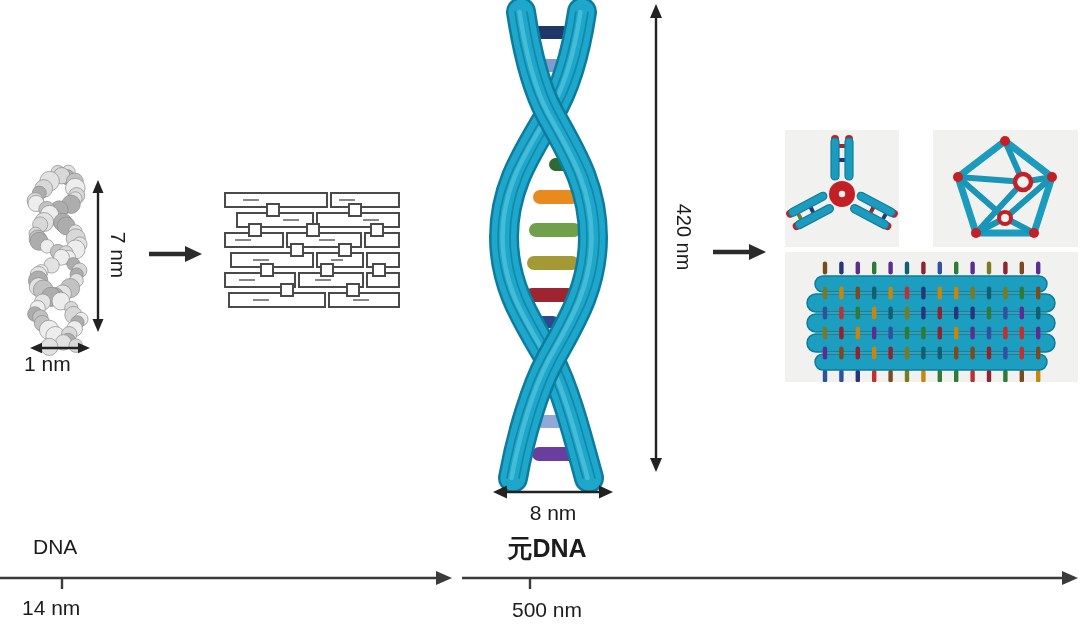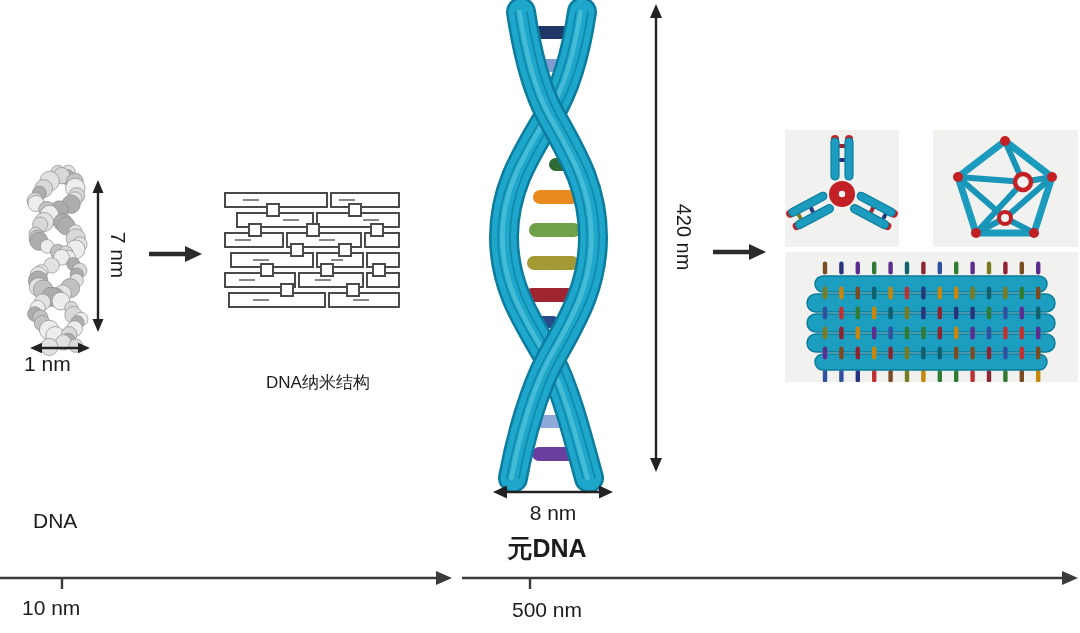--- a/index.html
+++ b/index.html
@@ -149,21 +149,20 @@
       <line x1="12" y1="49" x2="28" y2="49"></line>
         <line x1="96" y1="49" x2="112" y2="49"></line>
       <line x1="30" y1="69" x2="46" y2="69"></line>
         <line x1="108" y1="69" x2="120" y2="69"></line>
       <line x1="16" y1="89" x2="32" y2="89"></line>
         <line x1="92" y1="89" x2="108" y2="89"></line>
       <line x1="30" y1="109" x2="46" y2="109"></line>
         <line x1="130" y1="109" x2="146" y2="109"></line>
     </g>
   </svg>
-  <div class="lbl ctr" style="left:228px;top:371px;width:180px;font-size:17px;">DNA纳米结构</div>
 
   <svg class="abs" style="left:475px;top:0;" width="150" height="492" viewBox="0 0 150 492">
     <g>
       <rect x="56" y="26" width="40" height="13" rx="6.5" fill="#1F3868"></rect>
       <rect x="60" y="59" width="34" height="13" rx="6.5" fill="#7E9CCF"></rect>
       <rect x="74" y="158" width="28" height="13" rx="6.5" fill="#2E6B34"></rect>
       <rect x="58" y="190" width="46" height="14" rx="7" fill="#E98A1E"></rect>
       <rect x="54" y="223" width="52" height="14" rx="7" fill="#6FA04A"></rect>
       <rect x="52" y="256" width="52" height="14" rx="7" fill="#A39A35"></rect>
       <rect x="50" y="288" width="50" height="14" rx="7" fill="#9E2430"></rect>
@@ -377,18 +376,18 @@
   </div>
 
   <svg class="abs" style="left:0;top:558px;" width="1080" height="42" viewBox="0 0 1080 42">
     <line x1="0" y1="20" x2="438" y2="20" stroke="#3b3b3b" stroke-width="2.4"></line>
     <polygon points="452,20 436,13 436,27" fill="#3b3b3b"></polygon>
     <line x1="62" y1="20" x2="62" y2="31" stroke="#3b3b3b" stroke-width="2.4"></line>
     <line x1="462" y1="20" x2="1064" y2="20" stroke="#3b3b3b" stroke-width="2.4"></line>
     <polygon points="1078,20 1062,13 1062,27" fill="#3b3b3b"></polygon>
     <line x1="530" y1="20" x2="530" y2="31" stroke="#3b3b3b" stroke-width="2.4"></line>
   </svg>
-  <div class="lbl" style="left:33px;top:509px;font-size:21px;">DNA</div>
-  <div class="lbl" style="left:22px;top:596px;font-size:21px;">10 nm</div>
+  <div class="lbl" style="left:33px;top:535px;font-size:21px;">DNA</div>
+  <div class="lbl" style="left:22px;top:596px;font-size:21px;">14 nm</div>
   <div class="lbl ctr" style="left:492px;top:532px;width:110px;font-size:25px;font-weight:600;">元DNA</div>
   <div class="lbl ctr" style="left:492px;top:598px;width:110px;font-size:21px;">500 nm</div>
 
 </div>
 
 </body></html>

